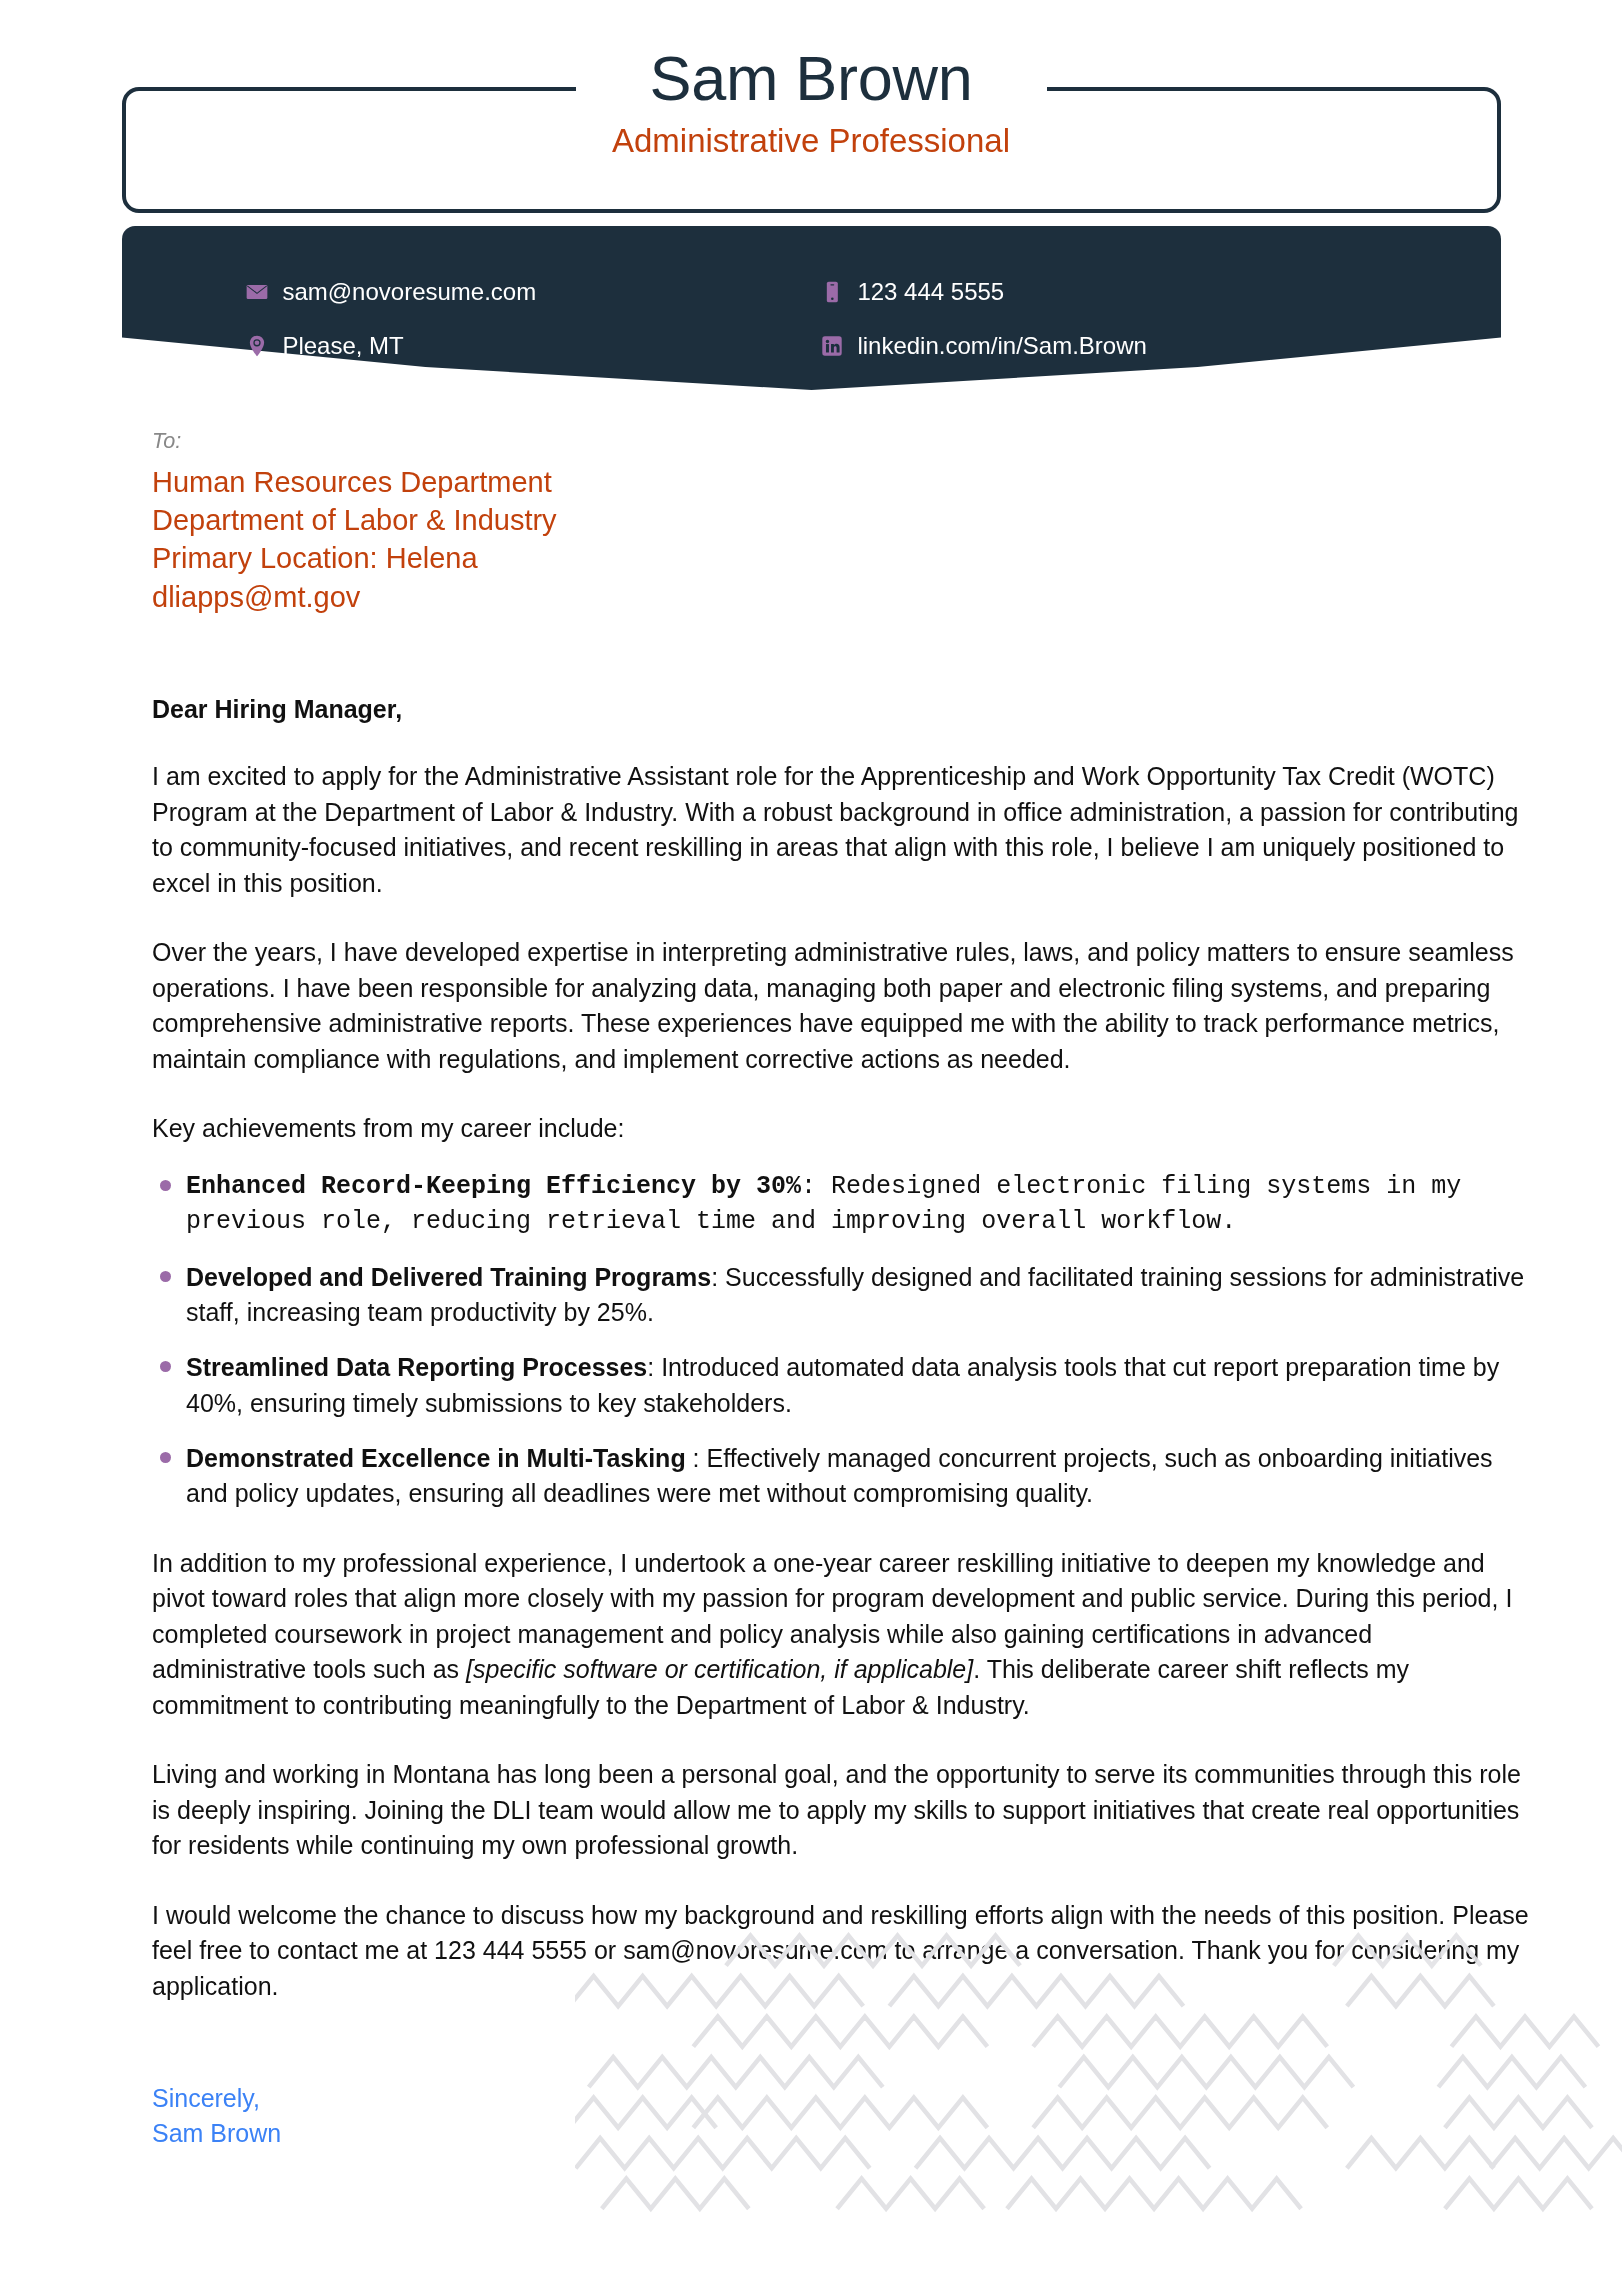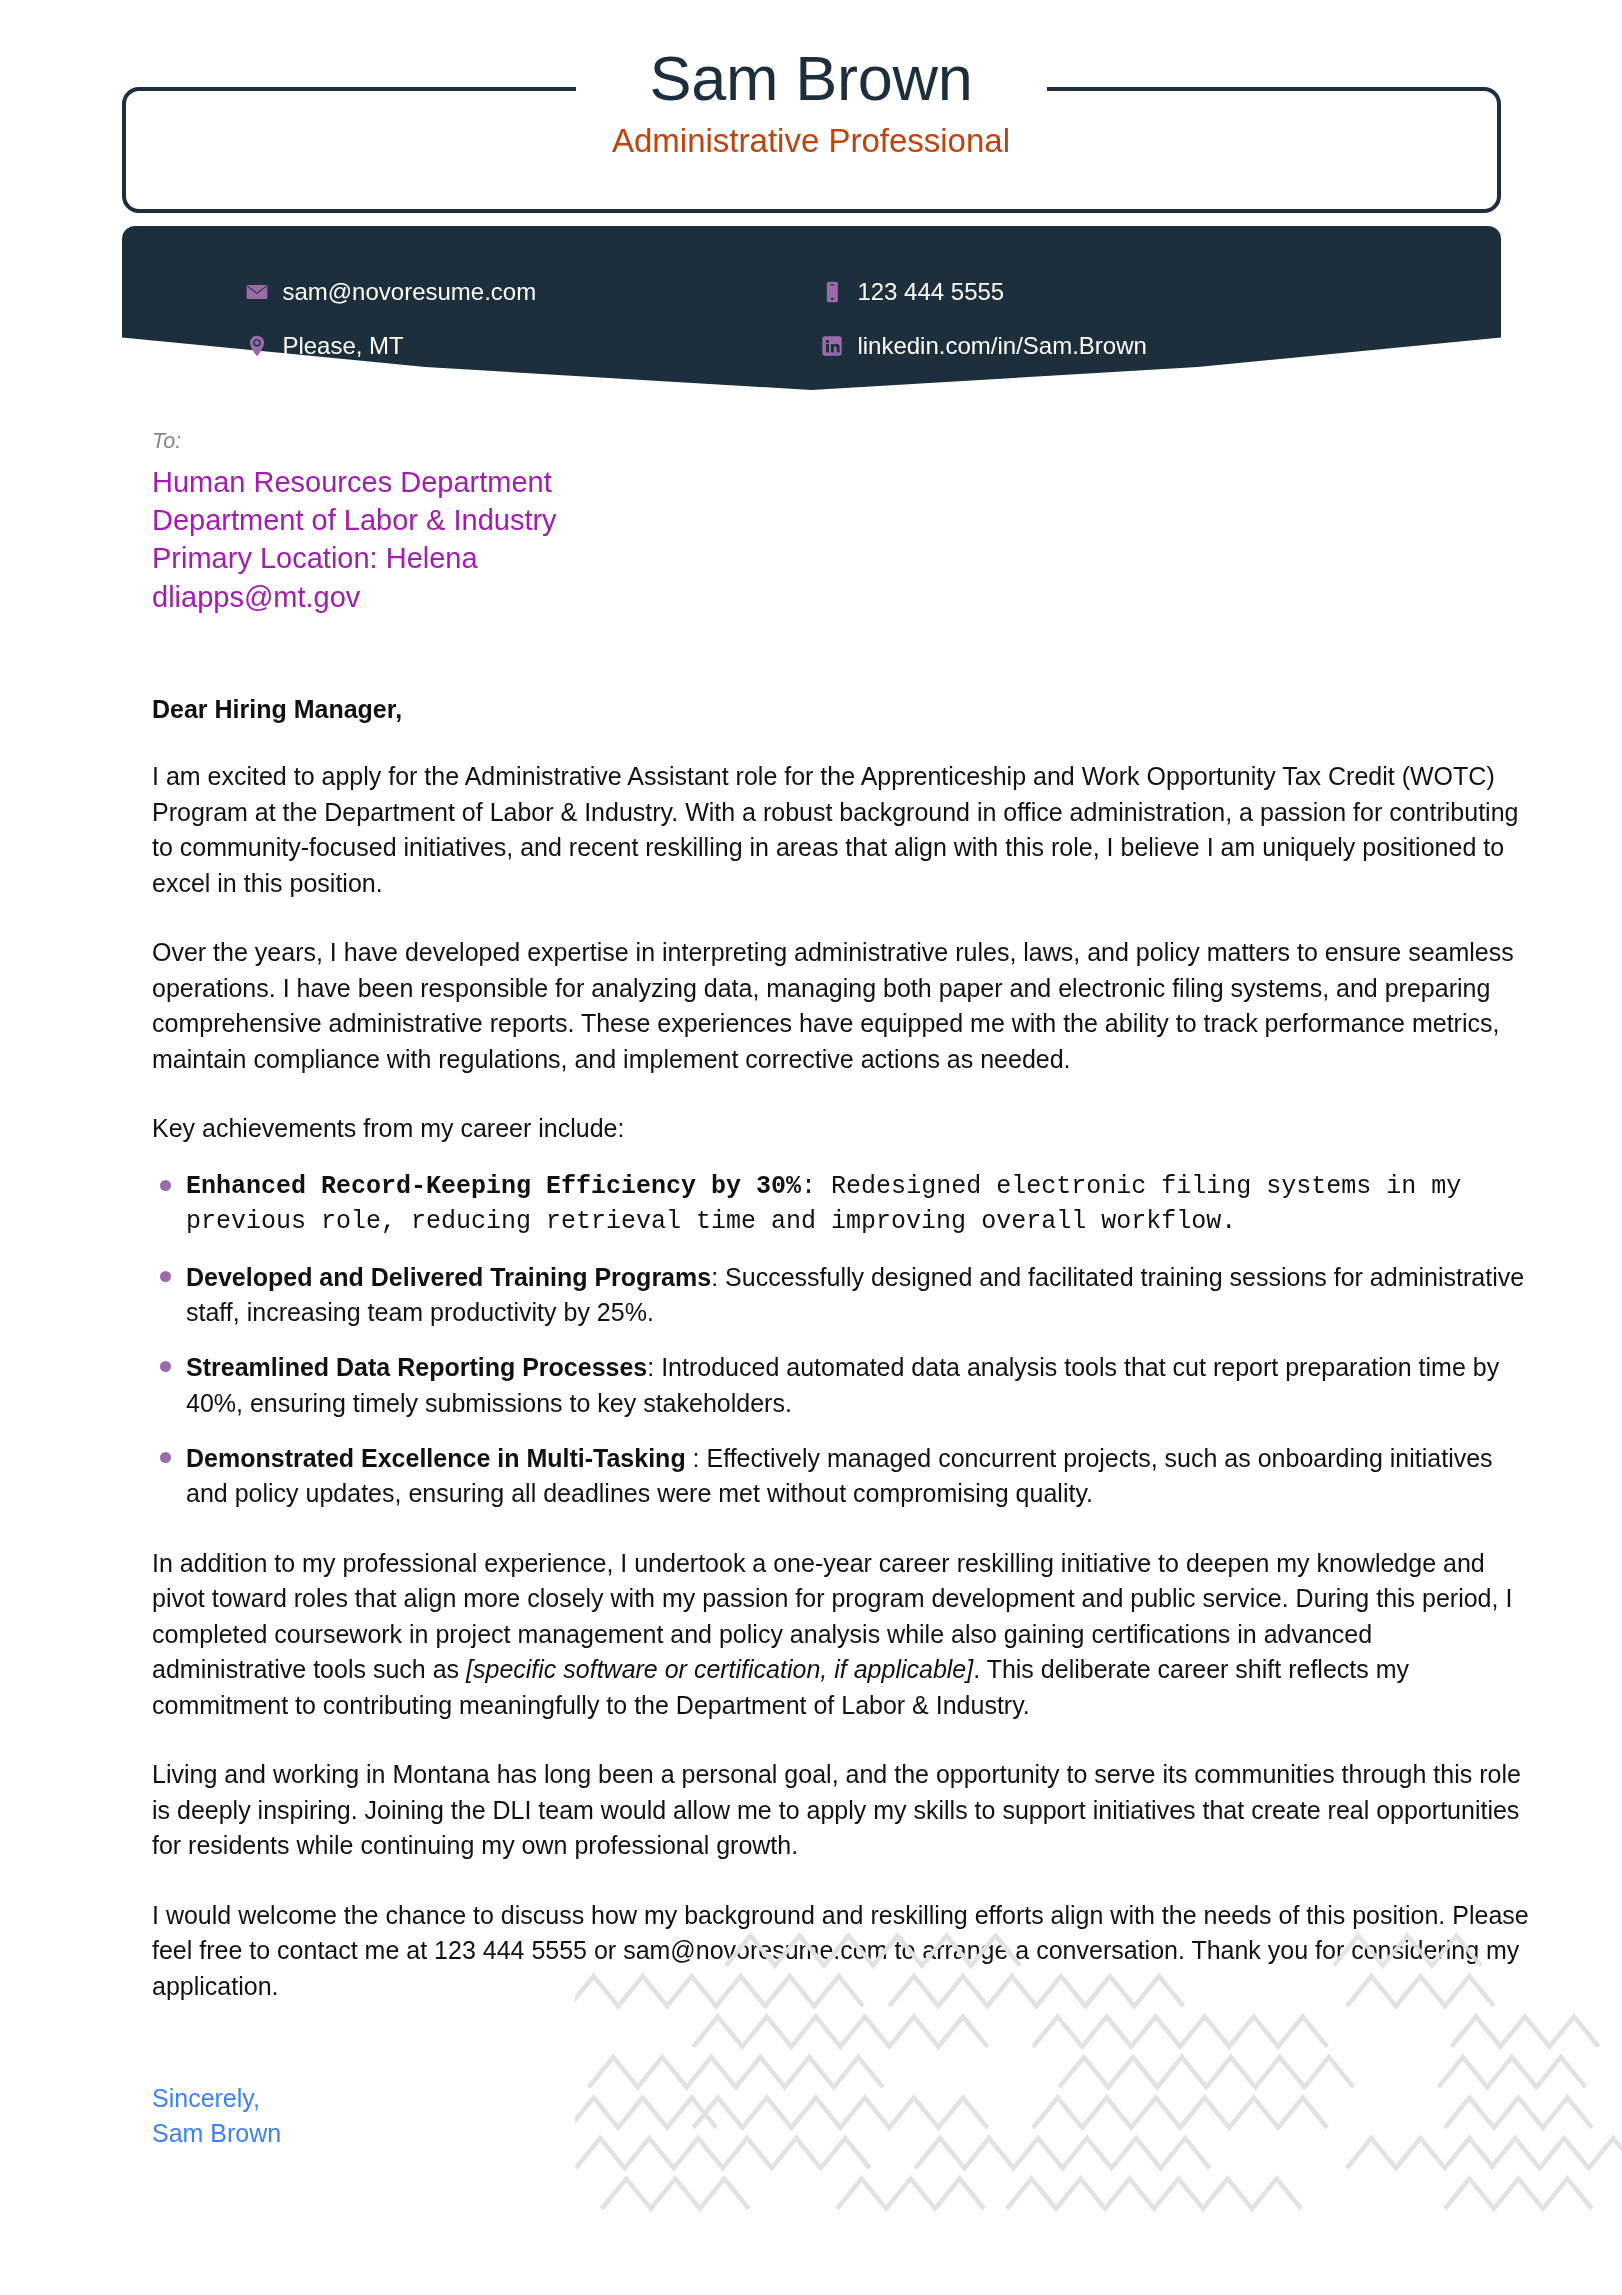--- a/index.html
+++ b/index.html
@@ -133,21 +133,21 @@
 
   .to-label {
     font-style: italic;
     font-size: 21.6px;
     color: #888888;
     line-height: 1.25;
     margin-bottom: 7.9px;
   }
   .recipient-line {
     font-size: 29px;
-    color: #a21caf;
+    color: #c2410c;
     line-height: 1.32;
   }
 
   .salutation {
     margin-top: 77px;
     font-size: 25px;
     font-weight: bold;
     color: #111111;
     line-height: 1.3;
   }

